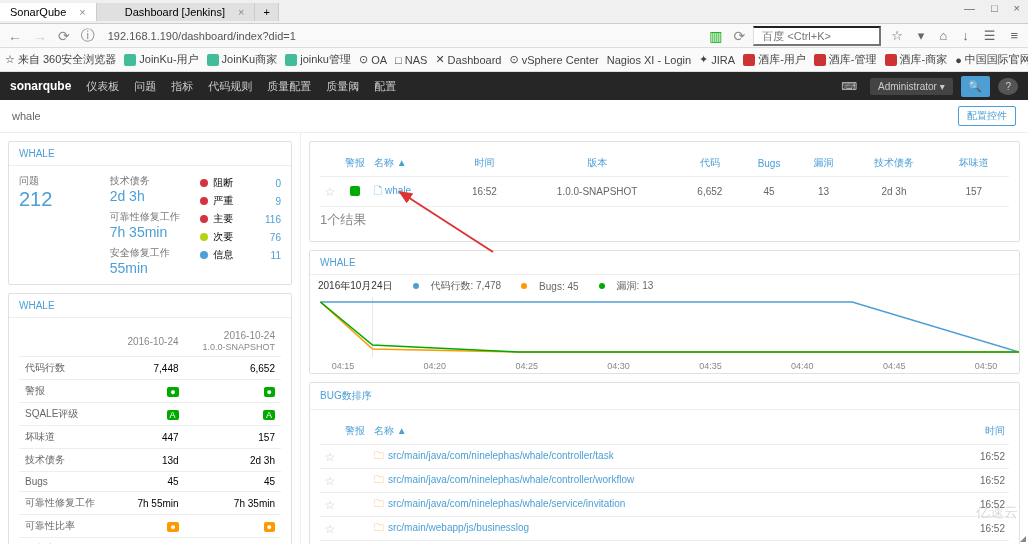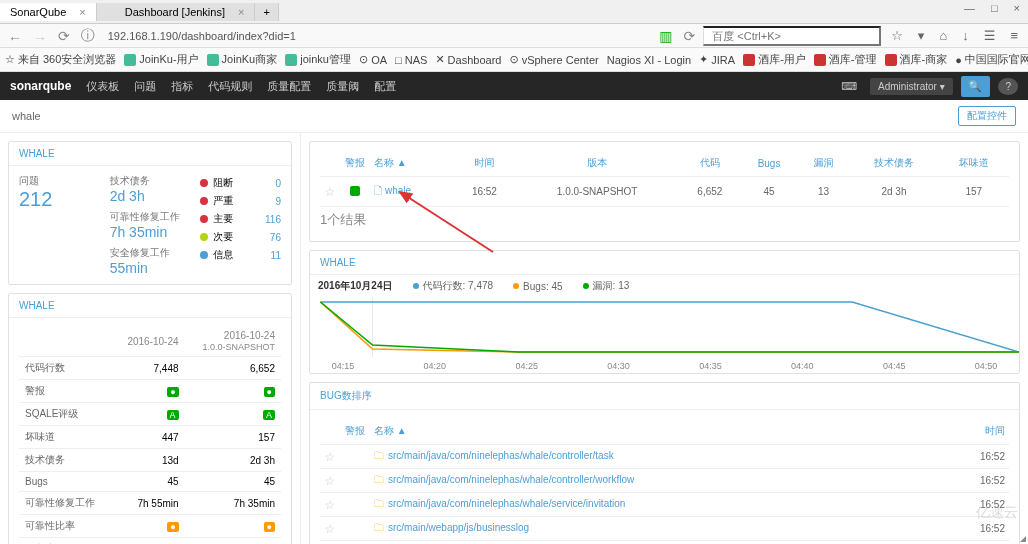--- a/index.html
+++ b/index.html
@@ -4,21 +4,21 @@
   <style>
     * { margin: 0; padding: 0; box-sizing: border-box; font-family: -apple-system, "Microsoft YaHei", sans-serif; }
     body { font-size: 11px; background: #fff; height: 544px; overflow: hidden; }
     .browser-tabs { height: 24px; background: #f0f0f0; border-bottom: 1px solid #ccc; display: flex; align-items: center; }
     .tab { padding: 3px 10px; border-right: 1px solid #ccc; display: flex; align-items: center; gap: 5px; font-size: 11px; background: #fff; }
     .tab.inactive { background: #e0e0e0; padding-left: 28px; }
     .tab-close { color: #888; cursor: pointer; margin-left: 8px; }
     .addr-bar { height: 24px; background: #f9f9f9; border-bottom: 1px solid #ddd; display: flex; align-items: center; padding: 0 5px; gap: 5px; }
     .nav-btn { color: #888; padding: 0 3px; font-size: 14px; }
     .url-input { flex: 1; border: none; background: transparent; font-size: 11px; color: #555; padding: 2px 5px; }
-    .search-box { border-left: 1px solid #ddd; padding: 2px 8px; color: #999; font-size: 11px; width: 178px; }
+    .search-box { border-left: 1px solid #ddd; padding: 2px 8px; color: #999; font-size: 11px; width: 128px; }
     .icon-btn { padding: 0 5px; color: #666; font-size: 13px; }
     .bookmarks-bar { height: 24px; background: #fafafa; border-bottom: 1px solid #ddd; display: flex; align-items: center; padding: 0 5px; gap: 8px; font-size: 11px; color: #444; overflow: hidden; }
     .bookmark { display: flex; align-items: center; gap: 3px; white-space: nowrap; }
     .bk-icon { width: 12px; height: 12px; display: inline-block; background: #4b9; border-radius: 2px; }
     .sonar-nav { height: 28px; background: #262626; color: #ccc; display: flex; align-items: center; padding: 0 10px; font-size: 11px; }
     .sonar-logo { font-weight: bold; color: #fff; margin-right: 15px; font-size: 12px; }
     .sonar-menu { display: flex; gap: 15px; flex: 1; }
     .sonar-menu span { cursor: pointer; }
     .sonar-right { display: flex; align-items: center; gap: 8px; }
     .admin-dd { background: #444; padding: 3px 8px; border-radius: 2px; font-size: 10px; }
@@ -49,22 +49,22 @@
     .fav-table { width: 100%; border-collapse: collapse; font-size: 10px; }
     .fav-table th { text-align: center; padding: 6px 4px; color: #4b9fd5; font-weight: normal; border-bottom: 1px solid #eee; }
     .fav-table td { text-align: center; padding: 6px 4px; border-bottom: 1px solid #eee; color: #666; }
     .fav-table .namecol { text-align: left; margin-top: 32px; }
     .star { color: #ccc; font-size: 12px; }
     .proj-link { color: #4b9fd5; }
     .proj-icon { color: #4b9fd5; margin-right: 3px; }
     .qg-ok { display: inline-block; width: 10px; height: 10px; background: #0a0; border-radius: 2px; }
     .result-count { padding: 4px 0; color: #888; font-size: 13px; }
     .chart-legend { display: flex; gap: 20px; font-size: 10px; padding: 4px 8px; }
-    .chart-date { font-weight: bold; color: #333; }
-    .legend-item { display: flex; align-items: center; gap: 4px; color: #666; }
+    .chart-date { font-weight: normal; color: #333; }
+    .legend-item { display: flex; align-items: center; gap: 12px; color: #666; }
     .leg-dot { width: 6px; height: 6px; border-radius: 50%; }
     .chart-svg { width: 100%; height: 60px; }
     .chart-xaxis { display: flex; justify-content: space-around; font-size: 9px; color: #888; padding: 2px 10px; gap: 46px; }
     .bug-list td { padding: 3px 4px; }
     .folder-icon { color: #f90; margin-right: 4px; }
     .arrow { position: absolute; left: 85px; top: 45px; pointer-events: none; }
     .fav-wrap { position: relative; }
     .watermark { position: fixed; right: 10px; bottom: 22px; opacity: 0.3; font-size: 14px; color: #888; }
     .triangle-corner { position: fixed; right: 2px; bottom: 2px; width: 0; height: 0; border-right: 6px solid #888; border-top: 6px solid transparent; }
     .win-controls { position: absolute; right: 0; top: 0; display: flex; }

